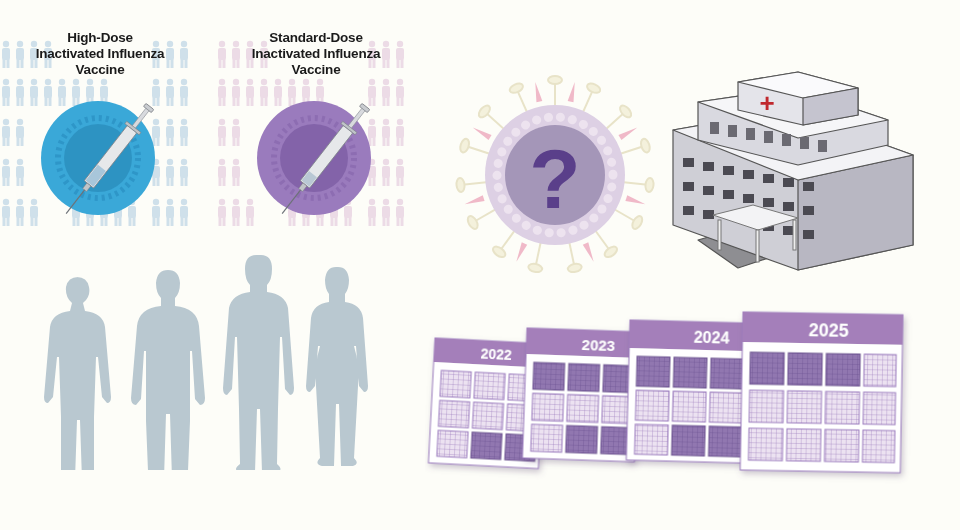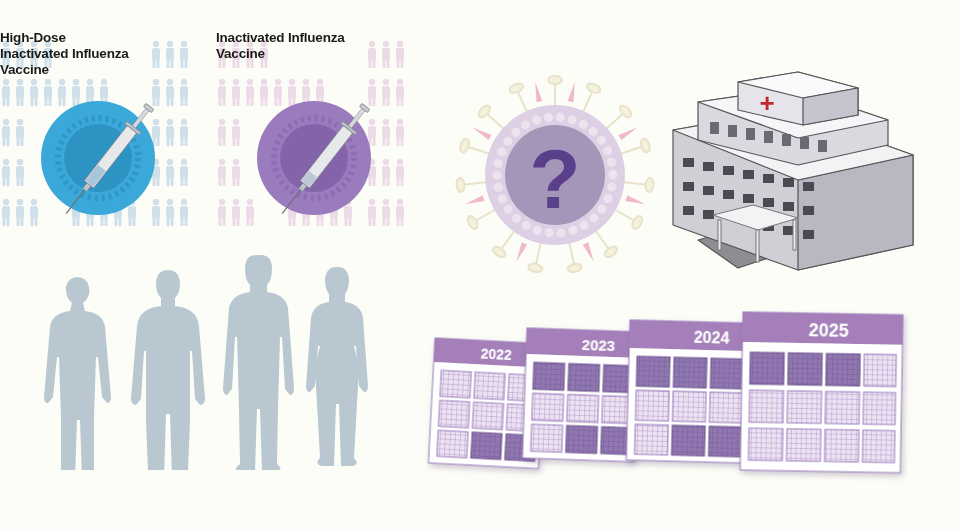--- a/index.html
+++ b/index.html
@@ -9,21 +9,21 @@
     font-family: "Liberation Sans", sans-serif;
     position: relative;
   }
   .panel { position: absolute; }
   .vaccine-panel { top: 0; width: 200px; height: 240px; }
   .vaccine-panel.hd { left: 0; }
   .vaccine-panel.sd { left: 216px; }
   .crowd { position: absolute; left: 0; top: 40px; width: 200px; height: 200px; }
   .vaccine-title {
     position: absolute; top: 30px; left: 0; width: 200px;
-    font-weight: bold; font-size: 13.5px; line-height: 16px;
+    text-align: center; font-weight: bold; font-size: 13.5px; line-height: 16px;
     color: #1a1a1a; letter-spacing: -0.2px; z-index: 3;
   }
   .vaccine-title div { white-space: nowrap; }
   .disc { position: absolute; left: 40px; top: 100px; width: 116px; height: 116px; z-index: 2; }
   .syringe { position: absolute; left: 48px; top: 90px; width: 120px; height: 140px; z-index: 4; }
   .virus { left: 455px; top: 70px; width: 200px; height: 210px; }
   .hospital { left: 668px; top: 70px; width: 250px; height: 205px; }
   .people { left: 40px; top: 255px; width: 340px; height: 215px; }
   .calendars { left: 425px; top: 310px; width: 510px; height: 180px; }
 </style>
@@ -151,20 +151,21 @@
         <use href="#ppink" x="84" y="158"></use>
         <use href="#ppink" x="98" y="158"></use>
         <use href="#ppink" x="112" y="158"></use>
         <use href="#ppink" x="126" y="158"></use>
         <use href="#ppink" x="150" y="158"></use>
         <use href="#ppink" x="164" y="158"></use>
         <use href="#ppink" x="178" y="158"></use>
     </g>
   </svg>
   <div class="vaccine-title">
+    <div>Standard-Dose</div>
     <div>Inactivated Influenza</div>
     <div>Vaccine</div>
   </div>
   <svg class="disc" viewBox="0 0 116 116">
     <circle cx="58" cy="58" r="57" fill="#9a7bbd"></circle>
     <circle cx="58" cy="58" r="34" fill="#7f5fa6" opacity="0.85"></circle>
     <circle cx="58" cy="58" r="40" fill="none" stroke="#8d6db2" stroke-width="6" stroke-dasharray="3 4"></circle>
   </svg>
   <svg class="syringe" viewBox="0 0 120 140">
     <g transform="rotate(38 60 70)">

